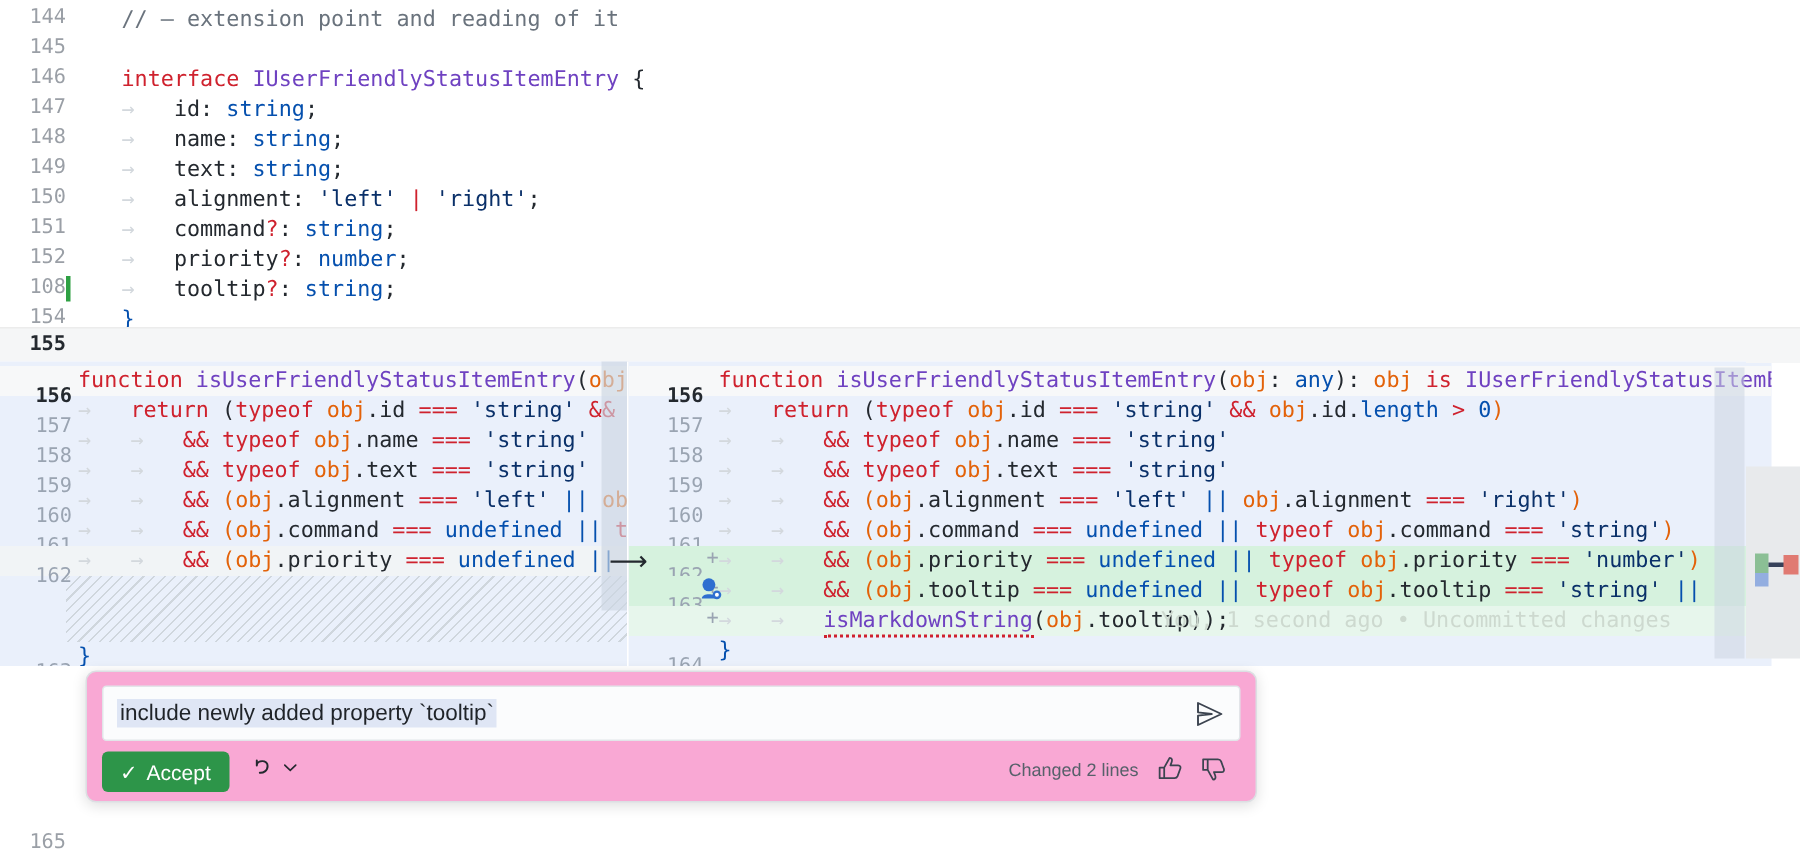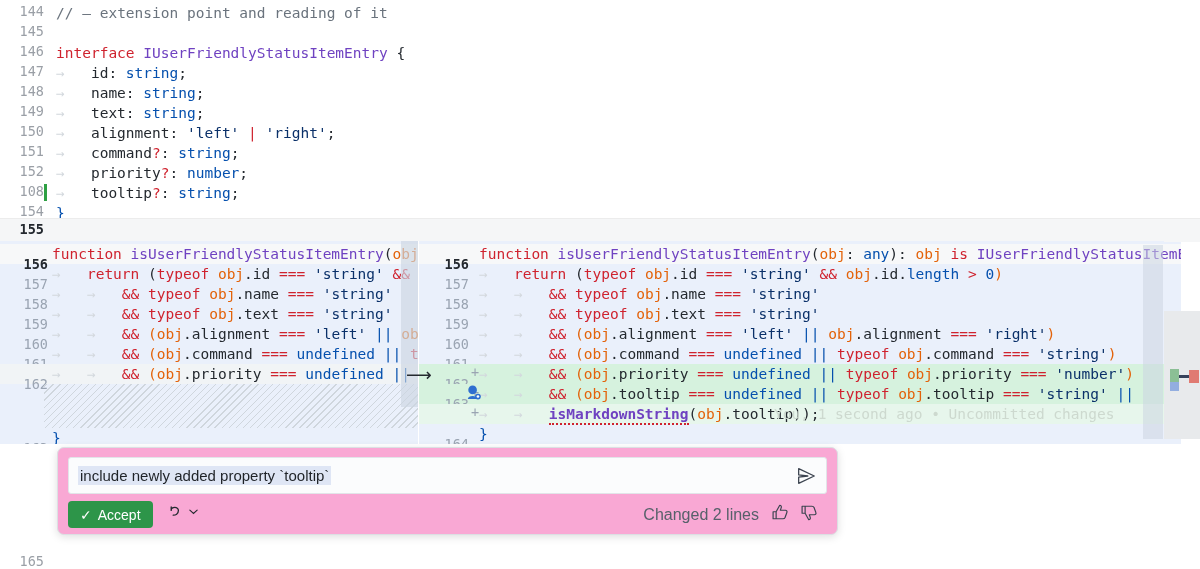--- a/index.html
+++ b/index.html
@@ -12,21 +12,21 @@
   .editor{position:relative;width:1200px;height:569px;}
 
   
   .code-font{font-family:"DejaVu Sans Mono","Liberation Mono",monospace;font-size:14.5px;line-height:20px;}
   .ln{color:#9a9fa6;text-align:right;font-family:"DejaVu Sans Mono","Liberation Mono",monospace;font-size:13.5px;}
 
   
   .top{position:absolute;left:0;top:0;width:1200px;height:218px;background:#fff;}
   .row{position:relative;height:20px;white-space:pre;}
   .row .num{position:absolute;left:0;width:44px;top:0;}
-  .row .txt{position:absolute;left:56px;top:0;text-align:right;}
+  .row .txt{position:absolute;left:81px;top:0;text-align:right;}
   .cur-marker{position:absolute;left:44px;width:3px;height:17px;background:#2ea043;}
 
   .line155{position:absolute;left:0;top:218px;width:1200px;height:22px;background:#f5f6f7;border-top:1px solid #ececec;}
   .line155 .num{position:absolute;left:0;width:44px;top:2px;color:#24292f;font-weight:bold;text-align:right;
       font-family:"DejaVu Sans Mono","Liberation Mono",monospace;font-size:13.5px;}
 
   
   .diff{position:absolute;left:0;top:241px;width:1200px;height:203px;}
   .pane{position:absolute;top:0;height:203px;overflow:hidden;}
   .pane-l{left:0;width:419px;background:#eaf0fb;}
@@ -59,41 +59,41 @@
   .ty{color:#0550ae;}
   .id{color:#24292f;}
   .par{color:#e36209;}
   .str{color:#0a3069;}
   .num-lit{color:#0550ae;}
   .cmt{color:#6a737d;}
   .op{color:#cf222e;}
   .dot{color:#c8cdd3;}
   .tab{color:#d3d8dd;}
   .blame{color:#cdd9cf;}
-  .squig{border-bottom:2px dotted #cf222e;padding-bottom:1px;font-weight:bold;}
+  .squig{border-bottom:2px dotted #cf222e;padding-bottom:1px;}
 
   
   .nav-arrow{position:absolute;left:406px;top:364px;font-size:18px;color:#24292f;z-index:7;
       font-family:"DejaVu Sans",sans-serif;}
 
   
   .avatar{position:absolute;left:466px;top:385px;width:16px;height:15px;z-index:8;}
 
   
   .widget{position:absolute;left:57px;top:447px;width:779px;height:86px;background:#f9a8d4;
       border:1px solid #dcdfe3;border-radius:7px;box-shadow:0 2px 9px rgba(0,0,0,.13);}
   .prompt-box{position:absolute;left:10px;top:9px;width:757px;height:35px;
       background:#fbfcfd;border:1px solid #e2e5e9;border-radius:3px;}
   .prompt-text{position:absolute;left:9px;top:8px;font-size:15px;color:#1f2328;
       background:#dfe6f5;padding:1px 2px;font-family:"Liberation Sans",sans-serif;}
   .send-icon{position:absolute;right:9px;top:7px;width:22px;height:22px;}
   .accept-btn{position:absolute;left:10px;top:53px;height:27px;background:#2d9549;border-radius:4px;
       color:#fff;font-size:14px;display:flex;align-items:center;gap:6px;padding:0 12px;cursor:pointer;}
   .undo-btn{position:absolute;left:109px;top:55px;display:flex;align-items:center;gap:5px;color:#24292f;}
-  .changed{position:absolute;right:78px;top:58px;font-size:16px;color:#57606a;}
+  .changed{position:absolute;right:78px;top:58px;font-size:12px;color:#57606a;}
   .thumb-up{position:absolute;right:47px;top:55px;}
   .thumb-dn{position:absolute;right:18px;top:55px;}
 
   .line165{position:absolute;left:0;top:553px;width:1200px;height:20px;}
   .line165 .num{position:absolute;left:0;width:44px;color:#9a9fa6;text-align:right;
       font-family:"DejaVu Sans Mono","Liberation Mono",monospace;font-size:13.5px;}
 </style>
 </head>
 <body>
 

